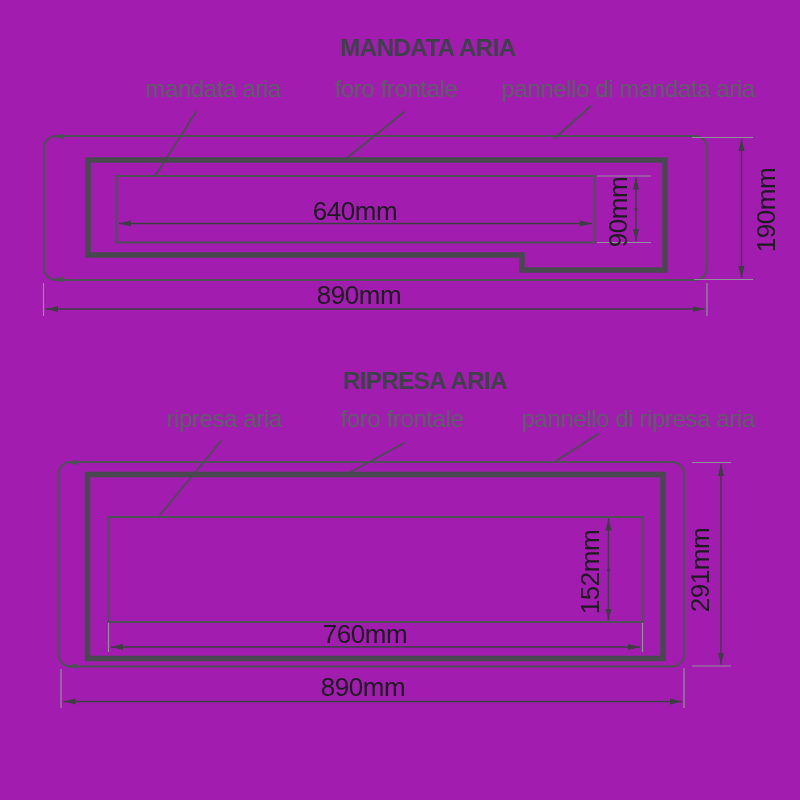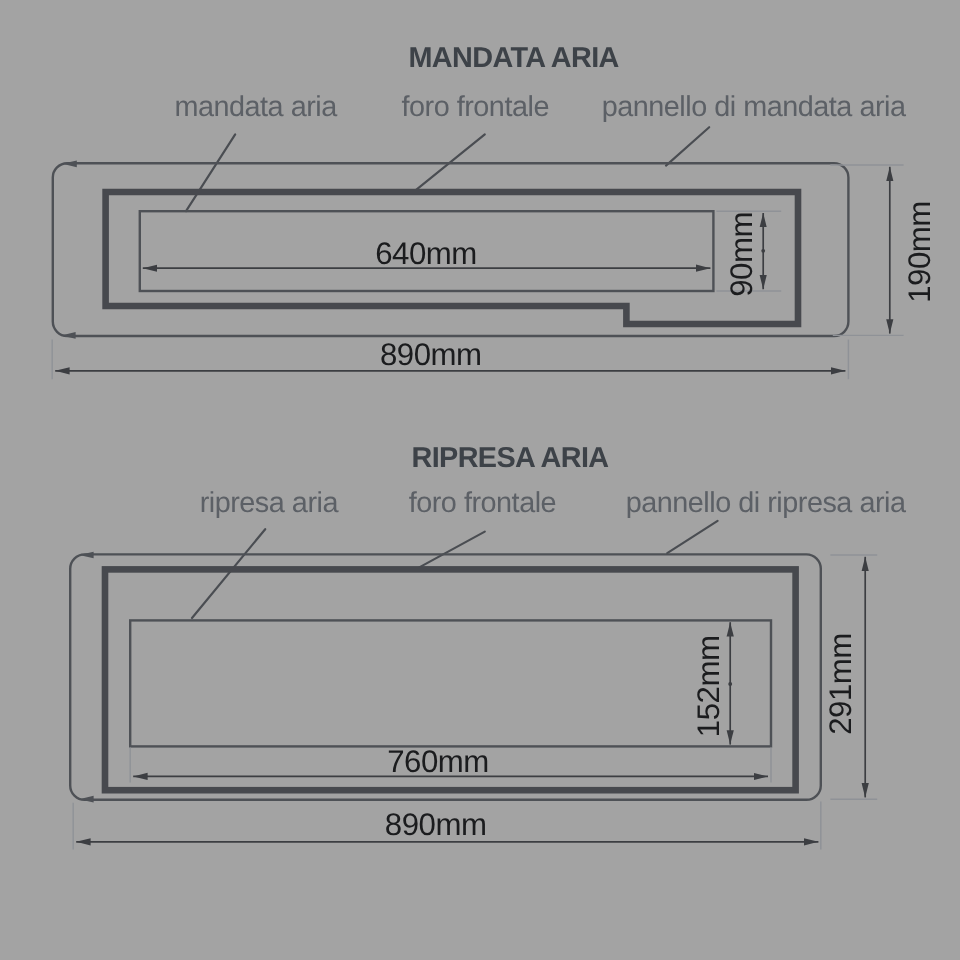--- a/index.html
+++ b/index.html
@@ -4,21 +4,21 @@
 <style>
   html, body {
     margin: 0;
     padding: 0;
     background: #ffffff;
   }
   .stage {
     position: relative;
     width: 800px;
     height: 800px;
-    background: #a3a3a3;
+    background: #a21caf;
     font-family: "Liberation Sans", sans-serif;
   }
   svg text {
     font-family: "Liberation Sans", sans-serif;
   }
   .t-title {
     font-size: 24px;
     font-weight: bold;
     fill: #3d4248;
     letter-spacing: -0.5px;

